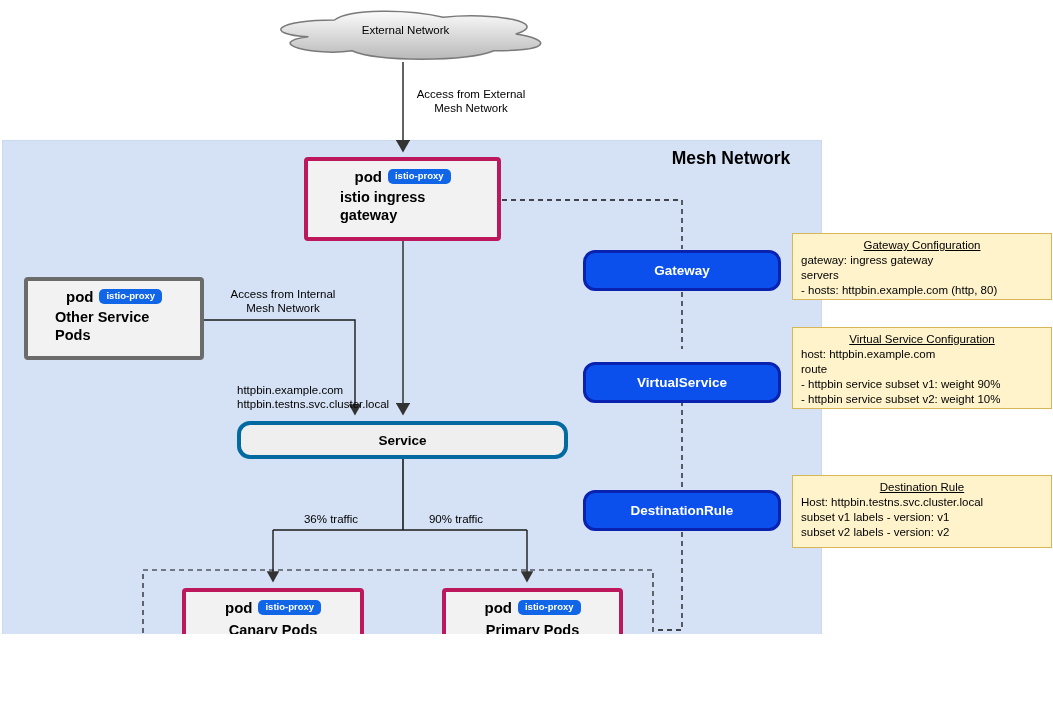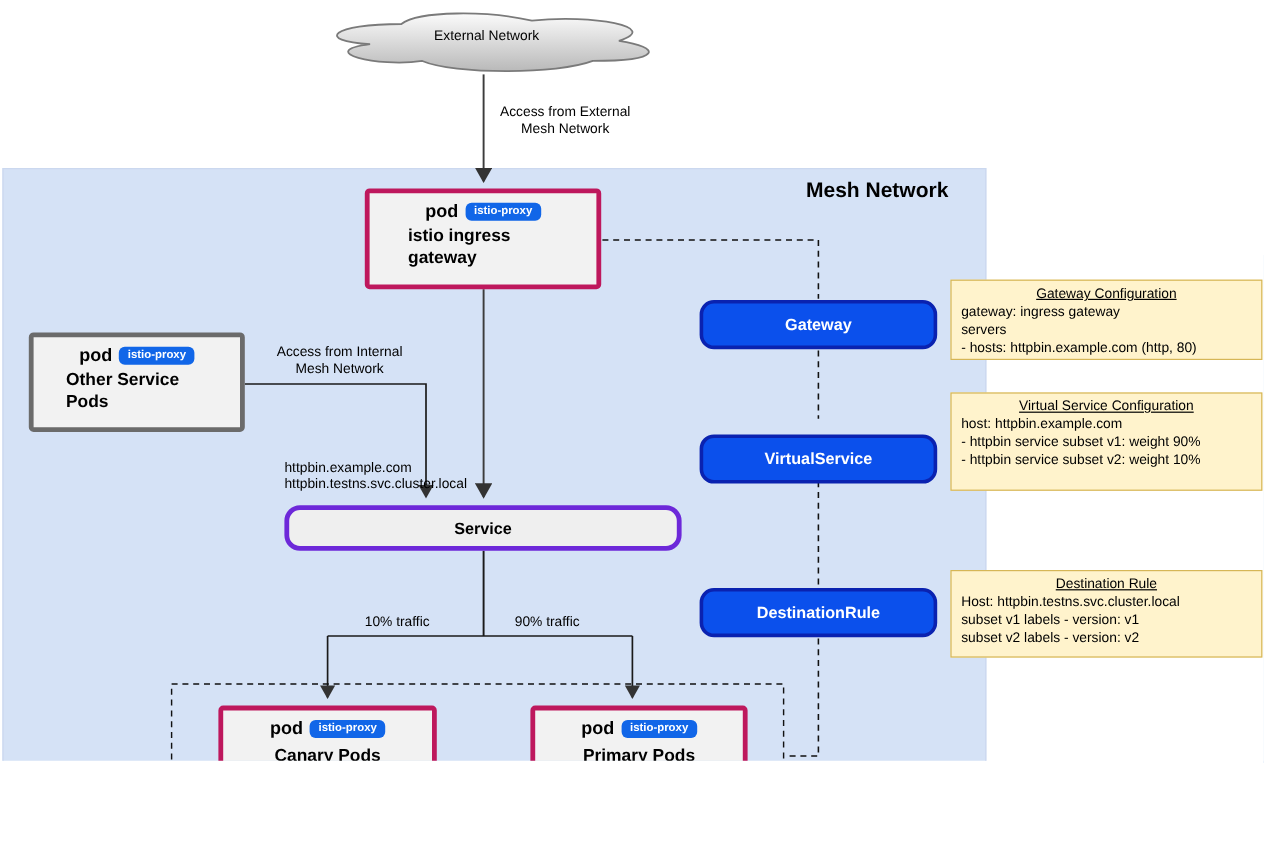--- a/index.html
+++ b/index.html
@@ -19,21 +19,21 @@
   }
   .pod-header{display:flex;align-items:center;gap:6px;margin-top:7px;}
   .pod-tag{font-weight:bold;font-size:15px;}
   .badge{
     background:#1166E8;color:#fff;font-weight:bold;font-size:9.5px;
     padding:2px 7px 3px 7px;border-radius:5px;line-height:10px;
   }
   .pod-label{font-weight:bold;font-size:14.5px;line-height:18px;text-align:left;margin-top:3px;}
   .pod-sub{font-size:16px;line-height:15px;text-align:center;}
   .service-box{
-    background:#EFEFEF;border:4px solid #6d28d9;border-radius:13px;
+    background:#EFEFEF;border:4px solid #0369a1;border-radius:13px;
     display:flex;align-items:center;justify-content:center;
     font-weight:bold;font-size:13.5px;
   }
   .resource{
     background:#0B50EC;border:3px solid #0A22B0;border-radius:12px;
     color:#fff;font-weight:bold;font-size:13.5px;
     display:flex;align-items:center;justify-content:center;
   }
   .note{
     background:#FFF3CC;border:1px solid #D6B656;
@@ -94,21 +94,21 @@
   <div class="abs edge-label" style="left:213px;top:287px;width:140px;">
     <div>Access from Internal</div>
     <div>Mesh Network</div>
   </div>
 
   <div class="abs edge-label left" style="left:237px;top:383px;width:210px;">
     <div>httpbin.example.com</div>
     <div>httpbin.testns.svc.cluster.local</div>
   </div>
 
-  <div class="abs edge-label" style="left:291px;top:512px;width:80px;">10% traffic</div>
+  <div class="abs edge-label" style="left:291px;top:512px;width:80px;">36% traffic</div>
   <div class="abs edge-label" style="left:416px;top:512px;width:80px;">90% traffic</div>
 
   <div class="abs pod" style="left:304px;top:157px;width:197px;height:84px;">
     <div class="pod-header">
       <span class="pod-tag">pod</span>
       <span class="badge">istio-proxy</span>
     </div>
     <div class="pod-label" style="width:125px;">istio ingress gateway</div>
   </div>
 
@@ -147,20 +147,21 @@
   <div class="abs note" style="left:792px;top:233px;width:260px;height:67px;">
     <div class="note-title">Gateway Configuration</div>
     <div>gateway: ingress gateway</div>
     <div>servers</div>
     <div>- hosts: httpbin.example.com (http, 80)</div>
   </div>
 
   <div class="abs note" style="left:792px;top:327px;width:260px;height:82px;">
     <div class="note-title">Virtual Service Configuration</div>
     <div>host: httpbin.example.com</div>
+    <div>route</div>
     <div>- httpbin service subset v1: weight 90%</div>
     <div>- httpbin service subset v2: weight 10%</div>
   </div>
 
   <div class="abs note" style="left:792px;top:475px;width:260px;height:73px;">
     <div class="note-title">Destination Rule</div>
     <div>Host: httpbin.testns.svc.cluster.local</div>
     <div>subset v1 labels - version: v1</div>
     <div>subset v2 labels - version: v2</div>
   </div>

